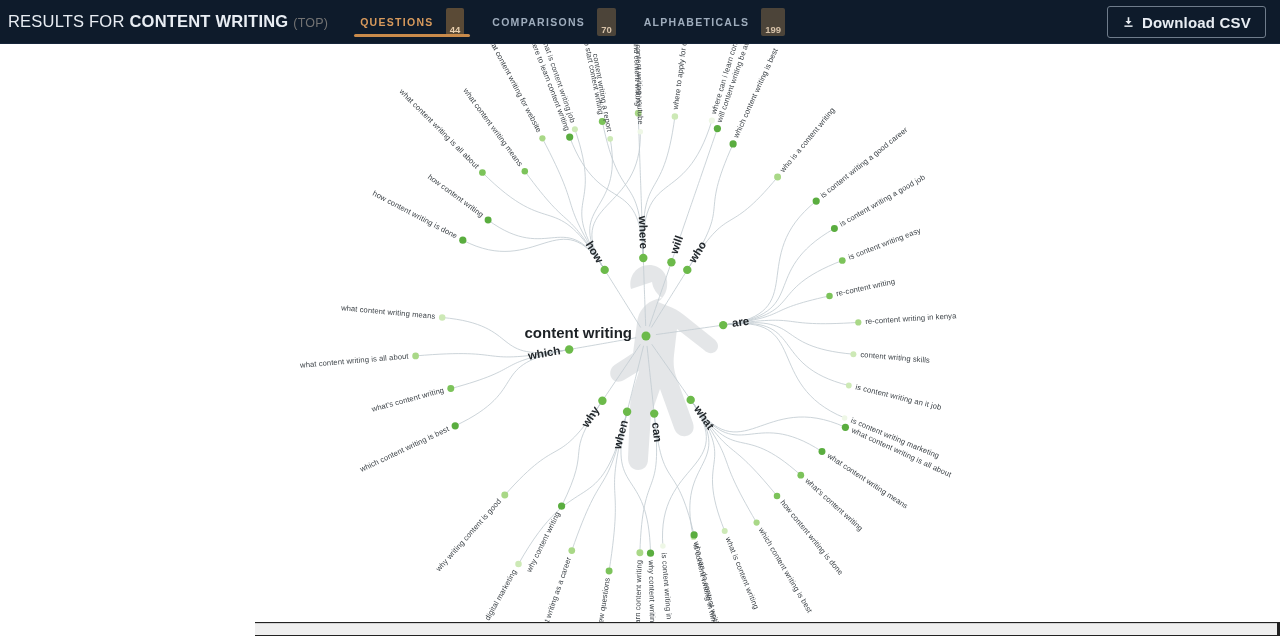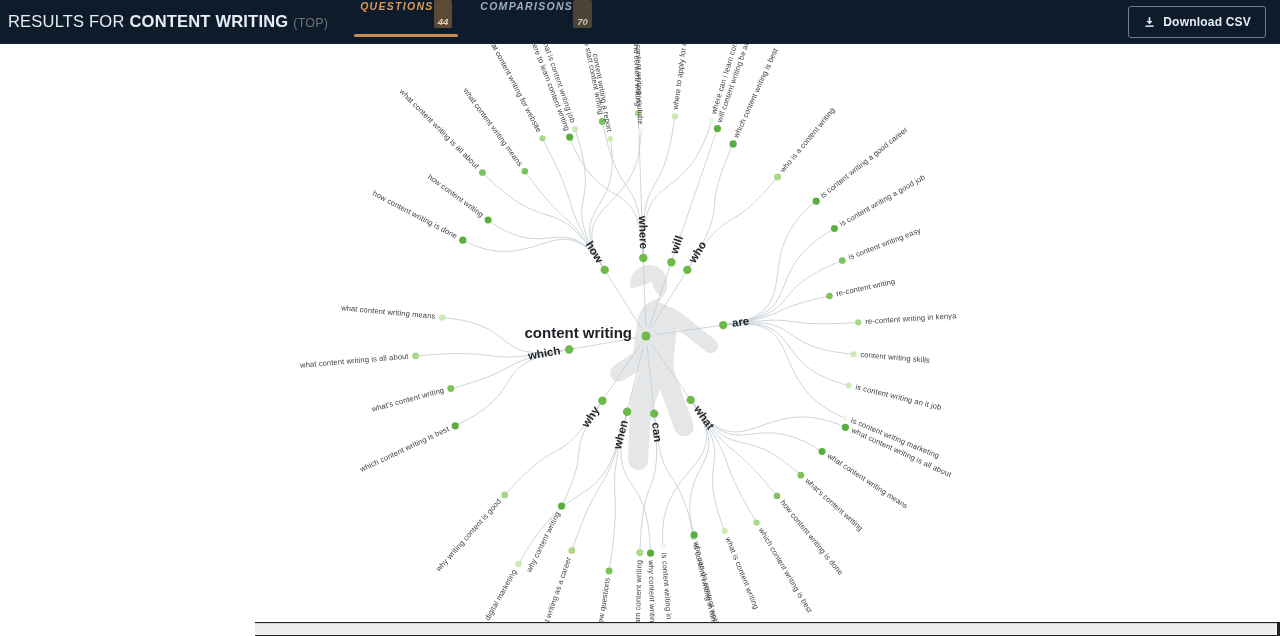--- a/index.html
+++ b/index.html
@@ -29,26 +29,25 @@
     white-space: nowrap;
     display: flex; align-items: baseline; gap: 5px;
   }
   .results-title .rf { font-weight: 400; }
   .results-title .kw { font-weight: 700; }
   .results-title .top { font-size: 12.5px; color: #737373; }
 
   .tabs { display: flex; align-items: stretch; height: 44px; margin-left: 18px; }
   .tab {
     position: relative;
-    display: flex; align-items: flex-start; gap: 0;
+    display: flex; align-items: center; gap: 12px;
     padding: 0 14px;
     height: 44px;
     cursor: pointer;
     white-space: nowrap;
-    font-style: italic;
   }
   .tab .tlabel {
     font-size: 10.5px;
     font-weight: 700;
     letter-spacing: 1.3px;
     color: #9fadbd;
   }
   .tab.active .tlabel { color: #d89a5c; }
   .tab .badge {
     font-size: 9.5px;
@@ -69,21 +68,21 @@
   }
 
   .dl-wrap { position: absolute; right: 14px; top: 6px; }
   .dl-btn {
     display: flex; align-items: center; gap: 7px;
     height: 32px; padding: 0 14px;
     background: transparent;
     border: 1px solid #6f7c8b;
     border-radius: 3px;
     color: #e8edf3;
-    font-size: 12px;
+    font-size: 15px;
     font-weight: 600;
     cursor: pointer;
     letter-spacing: .2px;
   }
   .dl-btn svg { display:block; }
 
   
   .canvas {
     position: absolute; top: 44px; left: 0;
     width: 1280px; height: 578px;
@@ -148,20 +147,24 @@
 
     <div class="tabs" id="tabbar">
         <div class="tab active">
           <span class="tlabel">QUESTIONS</span>
           <span class="badge">44</span>
           <span class="underline"></span>
         </div>
         <div class="tab">
           <span class="tlabel">COMPARISONS</span>
           <span class="badge">70</span>
+        </div>
+        <div class="tab">
+          <span class="tlabel">ALPHABETICALS</span>
+          <span class="badge">199</span>
         </div>
       </div>
 
     <div class="dl-wrap">
       <button class="dl-btn">
         <span>
           <svg width="13" height="13" viewBox="0 0 16 16">
             <path d="M8 1.5 L8 9" stroke="#e8edf3" stroke-width="2" fill="none"></path>
             <path d="M4.2 6.2 L8 10 L11.8 6.2 Z" fill="#e8edf3"></path>
             <path d="M3 12.5 L13 12.5" stroke="#e8edf3" stroke-width="1.8" fill="none"></path>

